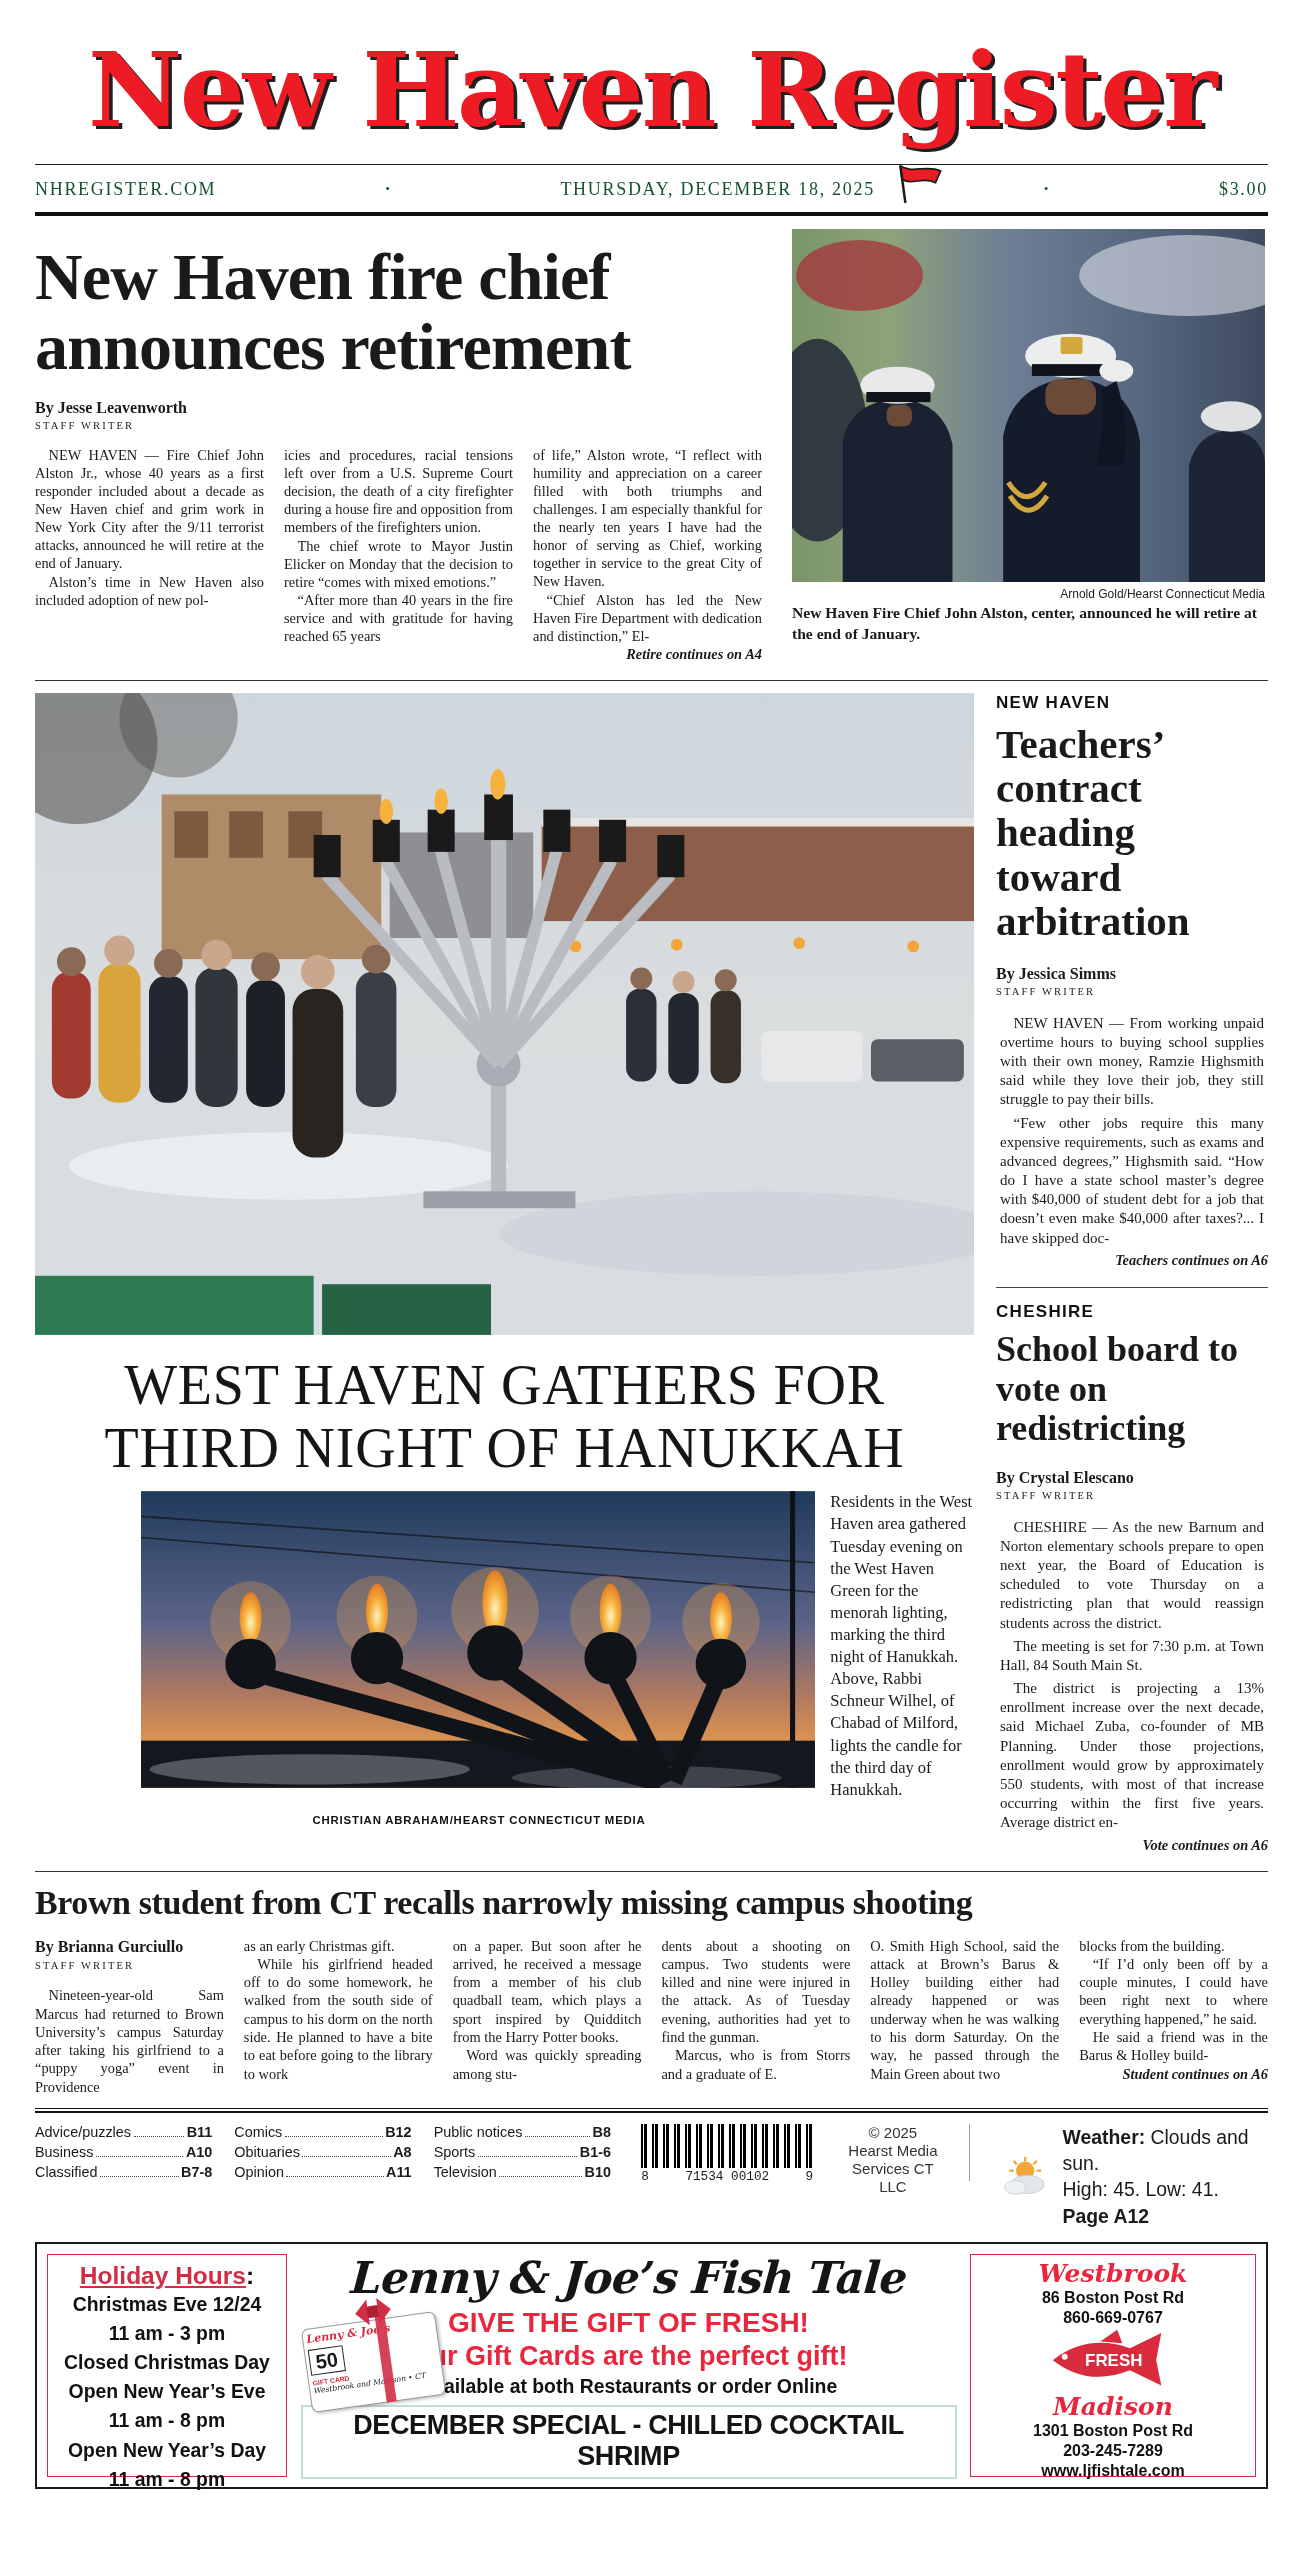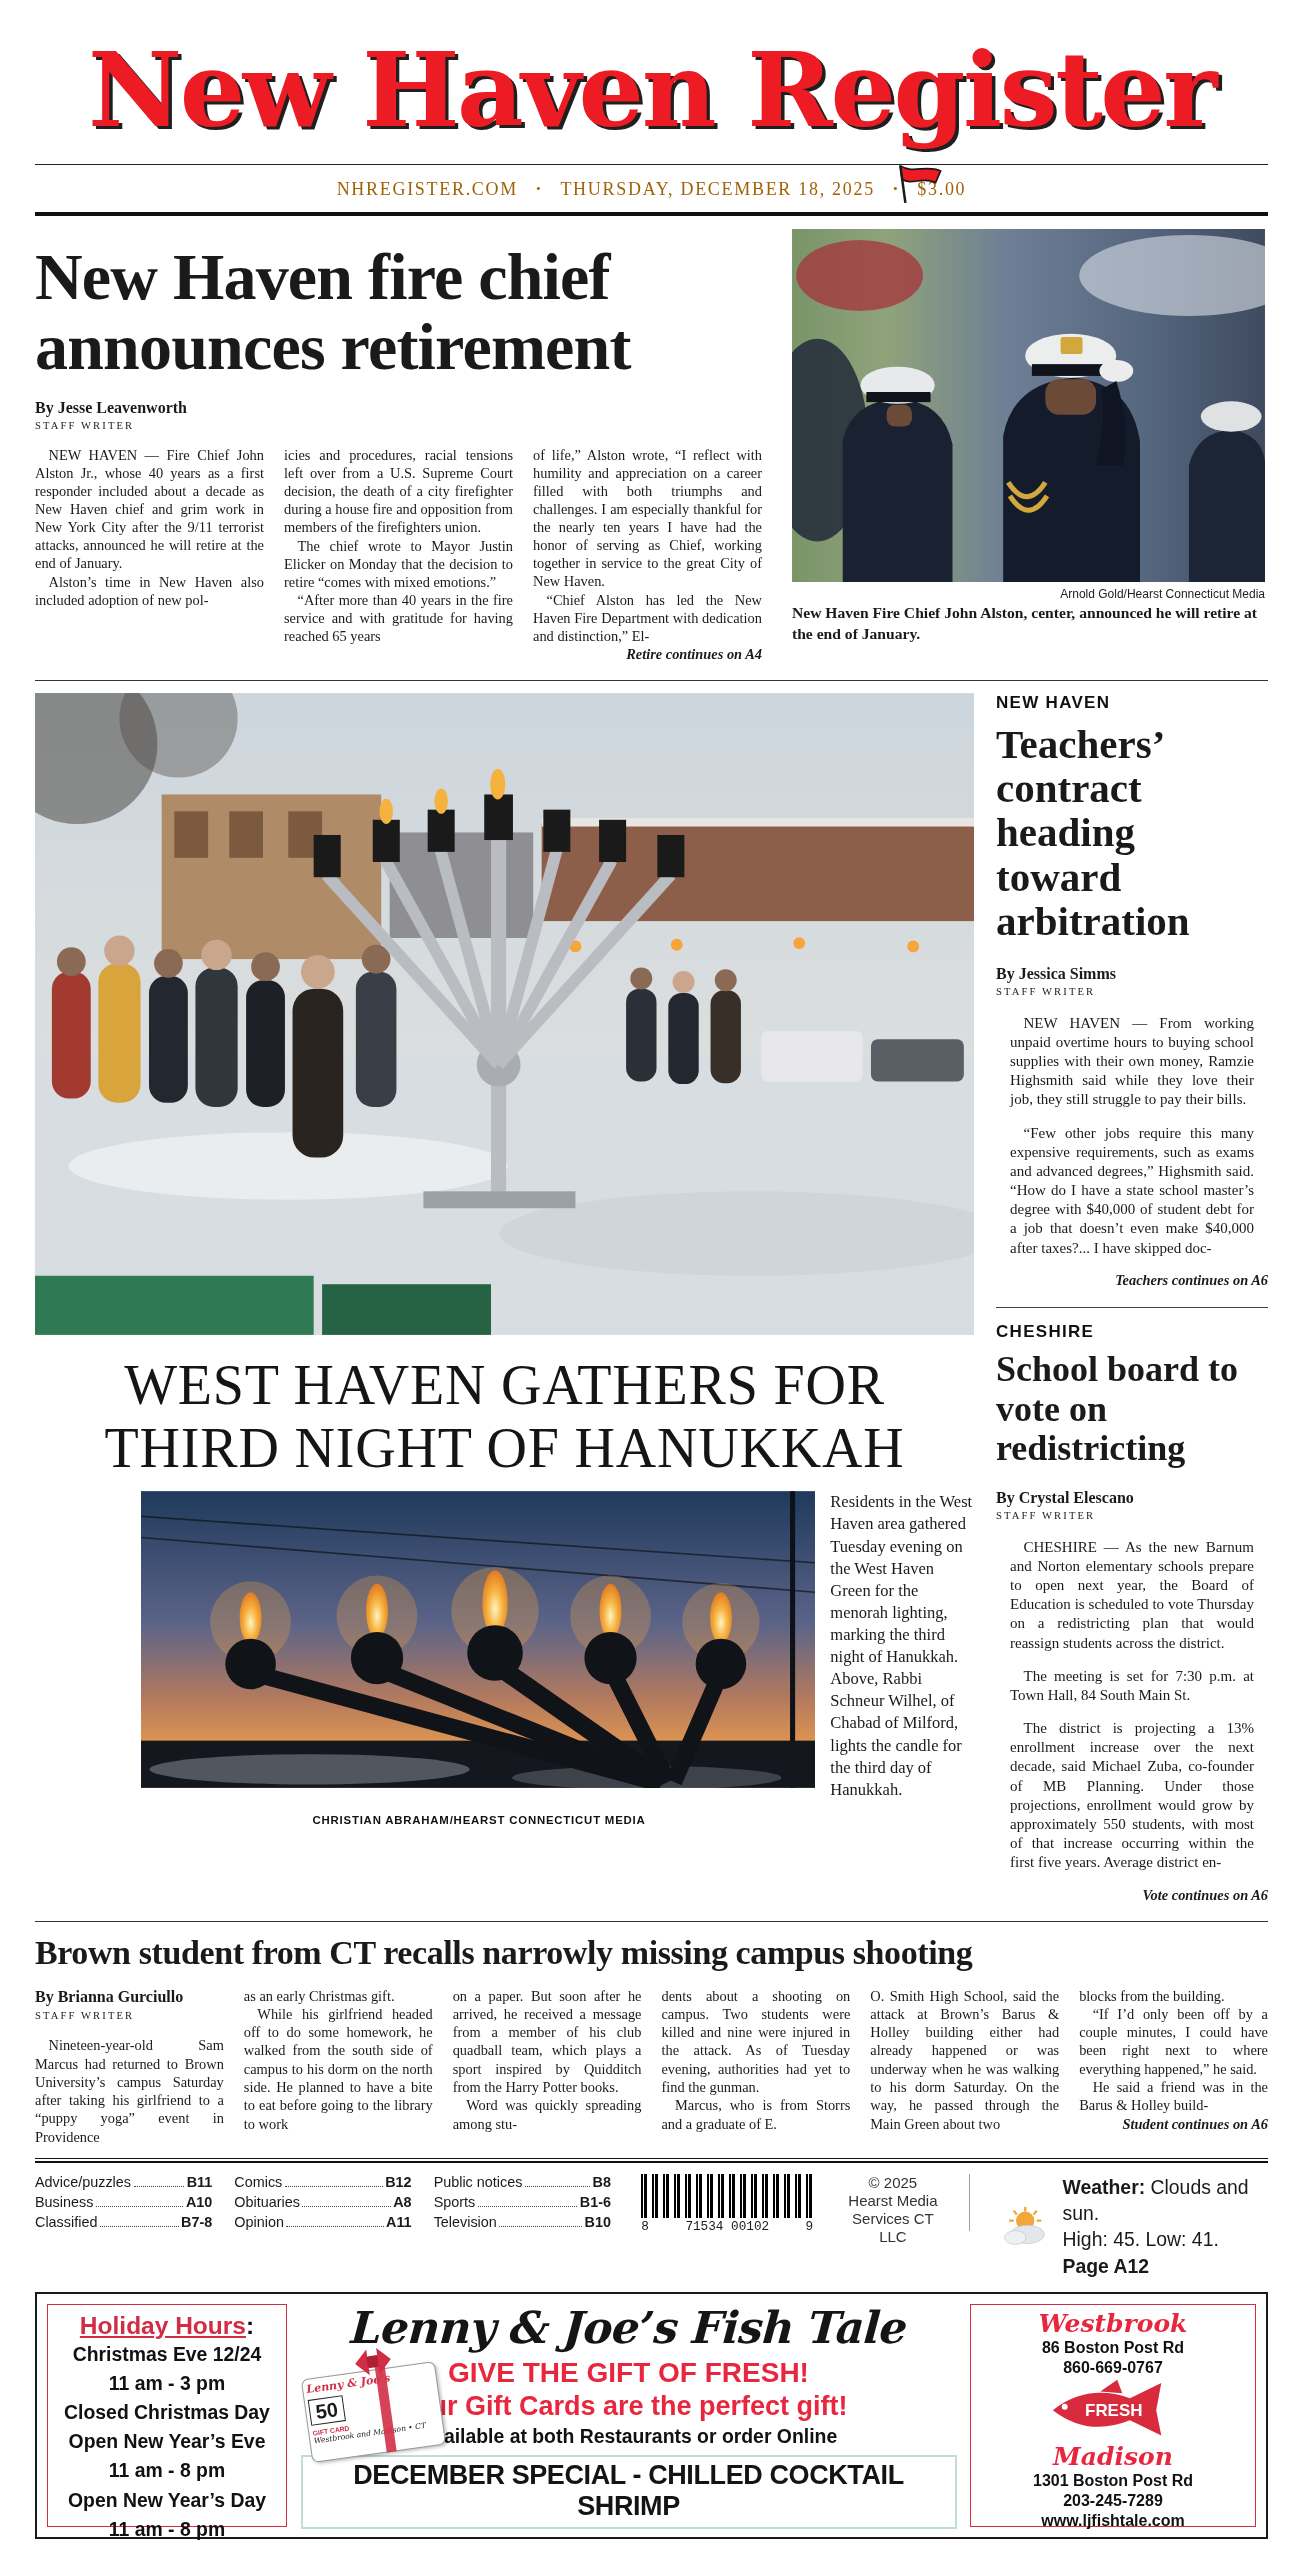--- a/index.html
+++ b/index.html
@@ -6,23 +6,23 @@
   .page{position:relative;width:1303px;height:2576px;margin:0 auto;background:#fff;
         box-sizing:border-box;padding:15px 35px 0 35px;overflow:hidden;
         font-family:"Liberation Serif",serif;color:#1a1a1a;border-radius:21px;}
   
   .masthead{position:relative;text-align:center;}
   .mast-title{font-family:"DejaVu Serif",serif;font-weight:bold;color:#ed1c24;
       font-size:103px;line-height:1.45;letter-spacing:-2.5px;white-space:nowrap;
       text-shadow:3.4px 3.4px 0 #1f1f1f;}
   .mast-flag{position:absolute;left:862px;top:149px;}
   .thin-rule{border:0;border-top:0.8px solid #222;margin:0;}
-  .dateline{display:flex;justify-content:center;align-items:center;gap:18px;
+  .dateline{display:flex;justify-content:space-between;align-items:center;gap:11px;
       font-family:"Liberation Serif",serif;font-size:18px;letter-spacing:1.7px;
-      padding:13.5px 0 12px 0;color:#a16207;}
+      padding:13.5px 0 12px 0;color:#14532d;}
   .dateline .dot{font-size:13.5px;}
   .thick-rule{border:0;border-top:4.2px solid #111;margin:0 0 13.5px 0;}
   
   .kicker{font-family:"Liberation Sans",sans-serif;font-weight:bold;font-size:17px;
       letter-spacing:1.3px;color:#111;}
   .byline{font-weight:bold;font-size:16px;}
   .role{font-size:10.6px;letter-spacing:2.1px;margin-top:2.5px;color:#222;}
   .bodycols{display:flex;gap:20px;}
   .bodycol{flex:1;font-size:14.4px;line-height:1.25;}
   .bodycol p{margin:0 0 0 0;text-indent:13.5px;text-align:justify;}
@@ -48,21 +48,21 @@
   .feat-row{display:flex;gap:15px;margin-left:106px;}
   .feat-caption{width:144px;font-size:16.5px;line-height:1.34;}
   .feat-credit{width:676px;margin-left:106px;text-align:center;
       font-family:"Liberation Sans",sans-serif;font-weight:bold;font-size:11.4px;
       letter-spacing:0.8px;margin-top:13.5px;color:#111;}
   
   .sb-head1{font-weight:bold;font-size:41px;line-height:1.08;margin:8.4px 0 22px 0;}
   .sb-head2{font-weight:bold;font-size:36px;line-height:1.1;margin:8.4px 0 20px 0;}
   .sb-by{margin-bottom:17px;}
   .sb-body{font-size:15px;line-height:1.28;}
-  .sb-body p{margin:14px;text-indent:13.5px;text-align:justify;}
+  .sb-body p{margin:4px;text-indent:13.5px;text-align:justify;}
   .sb-rule{border:0;border-top:0.8px solid #444;margin:18.6px 0 13.5px 0;}
   
   .brown-head{font-weight:bold;font-size:34px;letter-spacing:-0.4px;margin:12px 0 15px 0;}
   .brown-cols{display:flex;gap:20px;}
   .brown-col{flex:1;font-size:14.4px;line-height:1.27;}
   .brown-col p{margin:0;text-indent:13.5px;text-align:justify;}
   .brown-by{margin-bottom:13.5px;}
   
   .multi-rule{height:6px;margin-top:12px;
      background:repeating-linear-gradient(180deg,#111 0 1.3px,#fff 1.3px 3.4px);}

